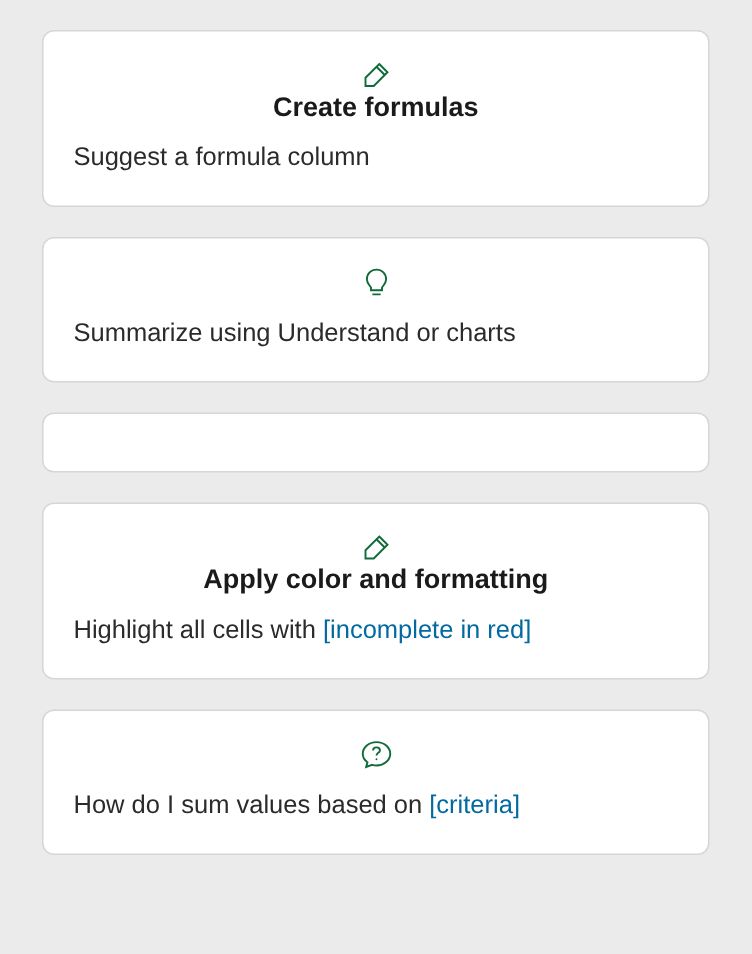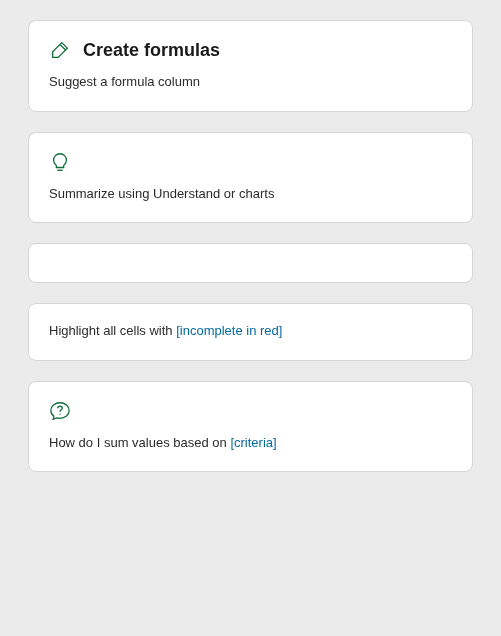--- a/index.html
+++ b/index.html
@@ -19,23 +19,23 @@
     }
     .card {
       background: #ffffff;
       border: 1px solid #d6d6d6;
       border-radius: 8px;
       padding: 18px 20px 20px 20px;
       cursor: pointer;
     }
     .card-header {
       display: flex;
-      align-items: flex-end;
-      gap: 12px;
+      align-items: center;
       margin-bottom: 12px;
+      flex-direction: column;
     }
     .icon {
       width: 22px;
       height: 22px;
       display: flex;
       align-items: center;
       justify-content: center;
       color: #0f6b3a;
       flex-shrink: 0;
     }
@@ -45,21 +45,21 @@
       stroke: #0f6b3a;
       fill: none;
       stroke-width: 1.4;
     }
     .card-title {
       font-size: 18px;
       font-weight: 600;
       color: #1a1a1a;
     }
     .card-desc {
-      font-size: 13px;
+      font-size: 17px;
       color: #2b2b2b;
       line-height: 1.35;
     }
     .placeholder {
       color: #0369a1;
     }
   </style>
 </head>
 <body>
 
@@ -90,20 +90,29 @@
   </div>
   <div class="card-desc">
     <span>Summarize using Understand or charts</span><span class="placeholder"></span>
   </div>
 </div>
 
 <div class="card">
 </div>
 
 <div class="card">
+  <div class="card-header">
+    <span class="icon">
+      <svg viewBox="0 0 24 24">
+        <path d="M14 4 L20 10 L10 20 L4 20 L4 14 Z"></path>
+        <path d="M12 6 L18 12"></path>
+      </svg>
+    </span>
+    <span class="card-title">Apply color and formatting</span>
+  </div>
   <div class="card-desc">
     <span>Highlight all cells with </span><span class="placeholder">[incomplete in red]</span>
   </div>
 </div>
 
 <div class="card">
   <div class="card-header">
     <span class="icon">
       <svg viewBox="0 0 24 24">
         <path d="M12 3 C6.5 3 2 6.8 2 11.5 C2 14 3.3 16.2 5.4 17.7 L4.5 21 L8.8 19.5 C9.8 19.8 10.9 20 12 20 C17.5 20 22 16.2 22 11.5 C22 6.8 17.5 3 12 3 Z"></path>

